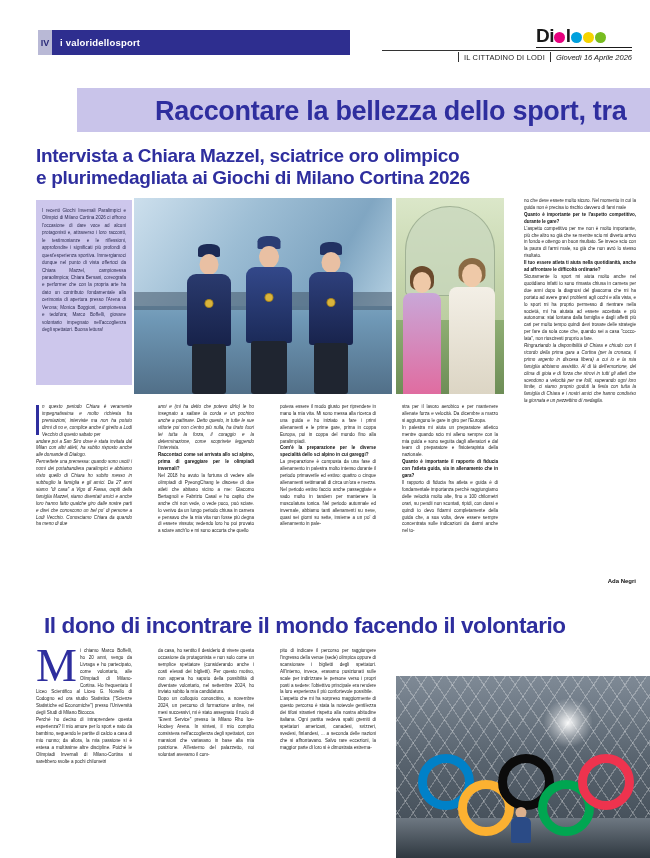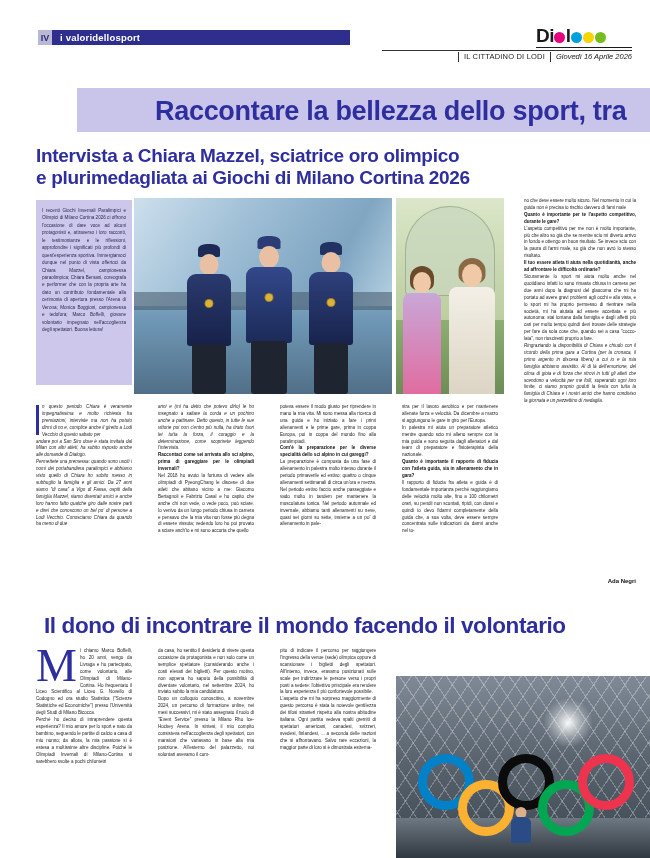--- a/index.html
+++ b/index.html
@@ -5,38 +5,38 @@
   * { box-sizing: border-box; margin: 0; padding: 0; }
   html, body {
     width: 650px; height: 858px;
     background: #ffffff;
     font-family: "Liberation Sans", sans-serif;
     overflow: hidden;
   }
   .page { position: relative; width: 650px; height: 858px; background:#fff; }
 
   
-  .topbar { position:absolute; left:38px; top:30px; width:312px; height:15px; display:flex; align-items:stretch; }
+  .topbar { position:absolute; left:38px; top:30px; width:312px; height:25px; display:flex; align-items:stretch; }
   .folio-box { width:14px; background:#b9b9d6; color:#2b2b7a; font-size:9px; font-weight:bold;
                display:flex; align-items:center; justify-content:center; font-family:"Liberation Sans",sans-serif;}
   .section-strip { flex:1; background:#2e2e8f; color:#ffffff; display:flex; align-items:center;
                    padding-left:8px; font-size:9.5px; font-weight:bold; letter-spacing:.2px; }
   .section-strip span { white-space:nowrap; }
 
   
   .brand { position:absolute; right:18px; top:26px; text-align:right; }
   .brand-logo { font-size:19px; font-weight:bold; color:#1a1a1a; letter-spacing:-0.5px;
                 font-family:"Liberation Sans",sans-serif; line-height:1; display:flex; align-items:baseline; }
   .dot { display:inline-block; width:11px; height:11px; border-radius:50%; margin:0 .4px; position:relative; top:1px; }
   .dot.pink { background:#e6007e; }
   .dot.cyan { background:#00a0dd; }
   .dot.yellow { background:#f5d400; }
   .dot.green { background:#77bc1f; }
   .brand-rule { height:1.5px; background:#1a1a1a; margin-top:1.5px; width:96px; margin-left:auto; }
-  .credits { position:absolute; right:18px; top:52px; display:flex; align-items:flex-start; gap:5px;padding-left:8px; }
+  .credits { position:absolute; right:18px; top:52px; display:flex; align-items:center; gap:5px;padding-left:8px; }
   .credits .sep { width:1px; height:10px; background:#333; }
   .cred-name { font-size:7.5px; color:#1a1a1a; letter-spacing:.2px; white-space:nowrap;}
   .cred-date { font-size:7.5px; color:#1a1a1a; font-style:italic; white-space:nowrap;}
   .credits-rule { position:absolute; right:18px; top:50px; width:250px; height:1px; background:#333; }
 
   
   .banner { position:absolute; left:77px; top:88px; width:573px; height:44px; background:#c9c4ea; }
   .banner-title { position:absolute; left:155px; top:96px; width:520px; font-size:27px; font-weight:bold;
                   color:#2e2e9e; letter-spacing:-0.3px; white-space:nowrap; overflow:hidden;
                   font-family:"Liberation Sans",sans-serif; }

